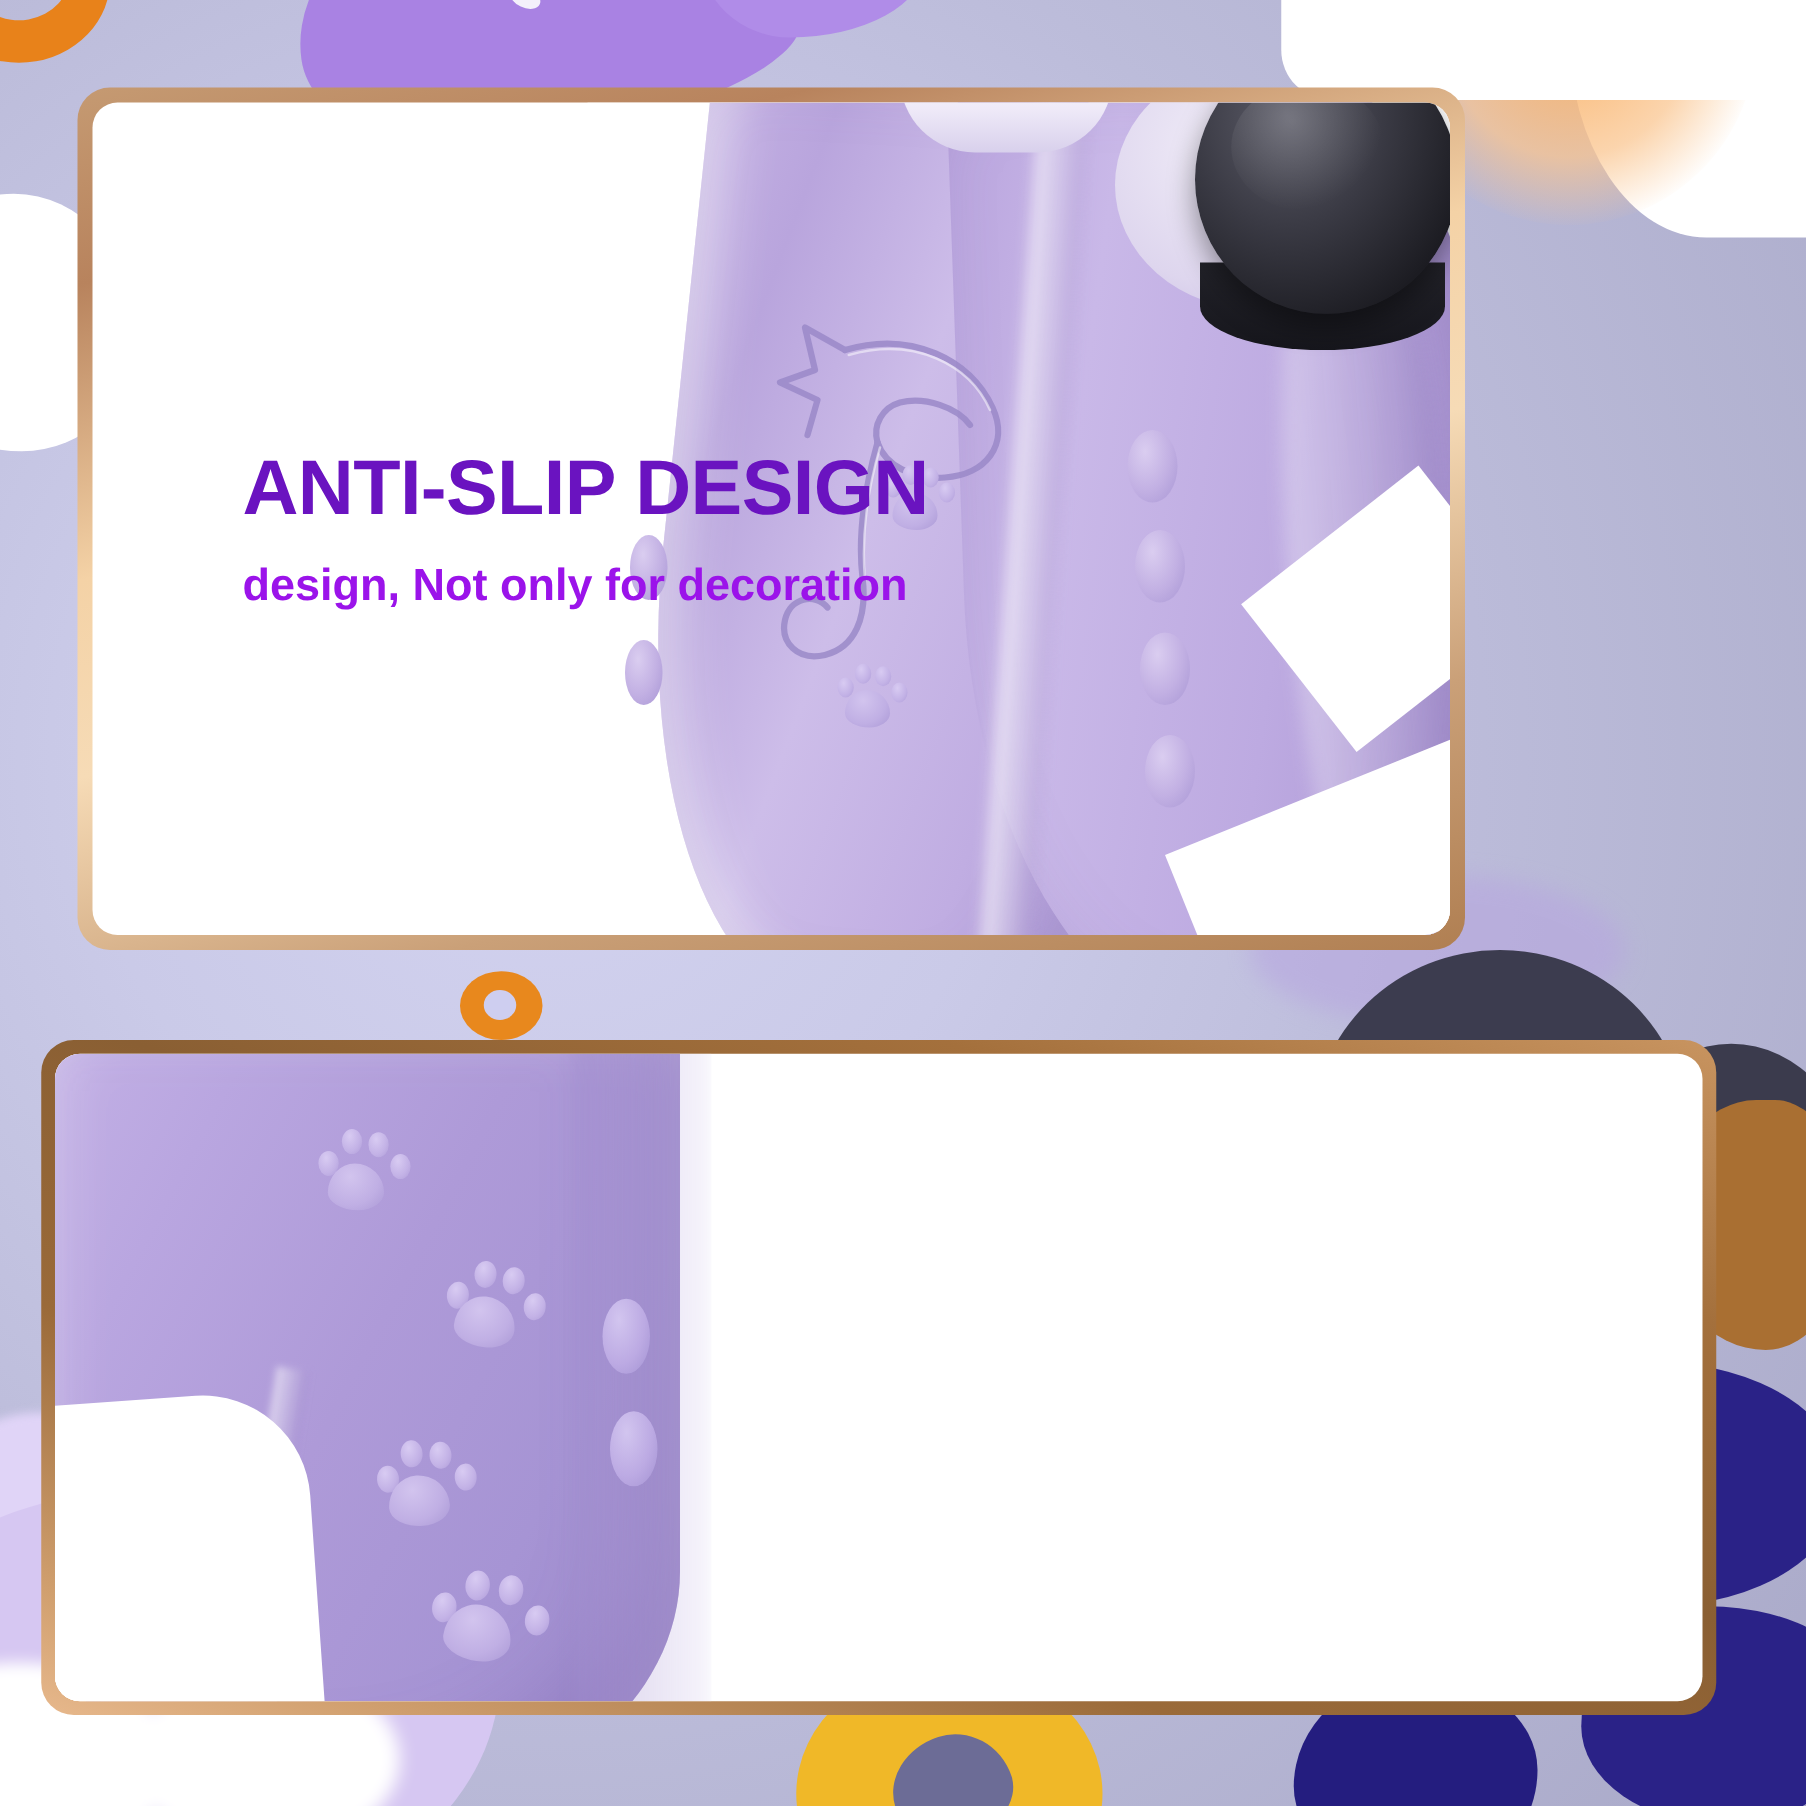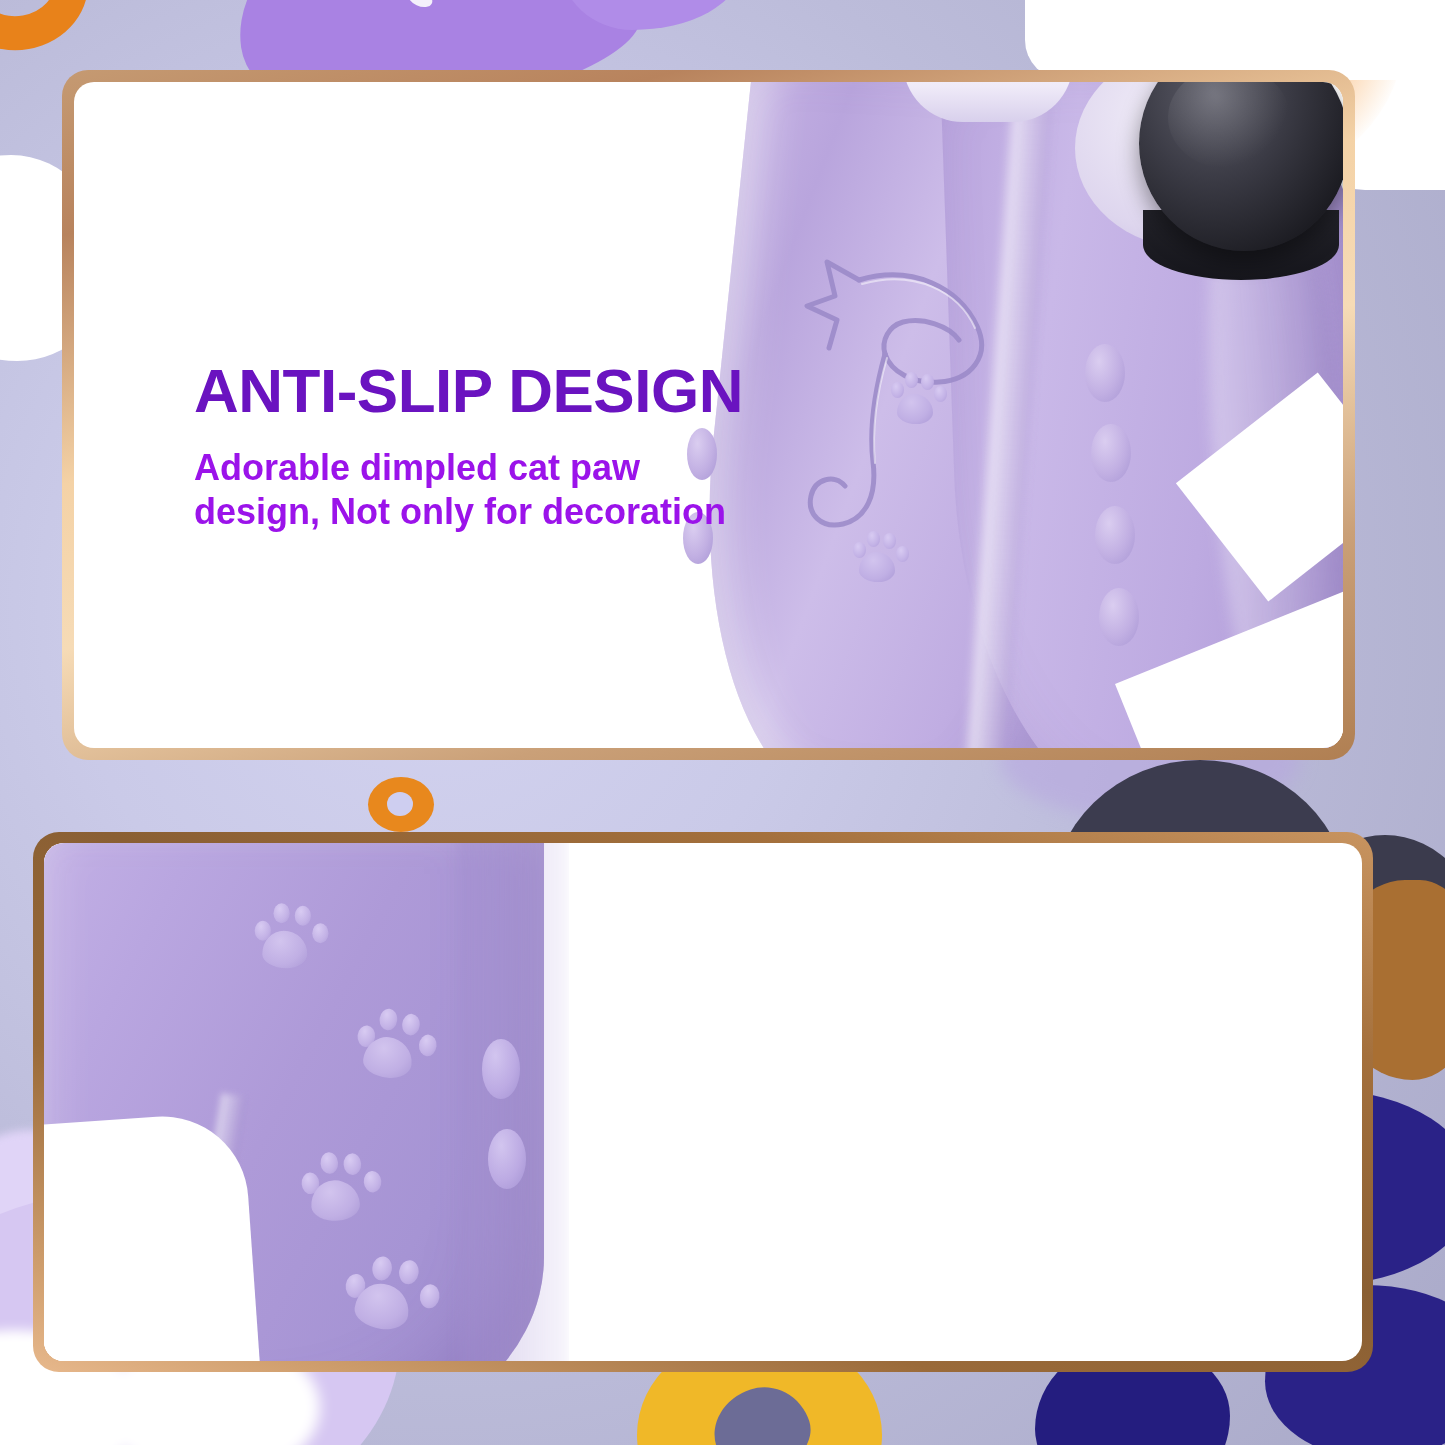--- a/index.html
+++ b/index.html
@@ -167,21 +167,21 @@
   }
   .card-inner {
     position:absolute;
     background:#ffffff;
     border-radius:20px;
     overflow:hidden;
   }
 
   
   #card-top {
-    left:62px; top:70px; width:1293px; height:690px;
+    left:62px; top:70px; width:1110px; height:690px;
     background:linear-gradient(165deg,#c59a72 0%,#b8835d 16%,#f4d2a6 40%,#f6dbb6 56%,#caa078 78%,#b07f52 100%);
     padding:20px;
   }
   #card-top .card-inner { inset:12px; }
 
   #card-bottom {
     left:33px; top:832px; width:1340px; height:540px;
     background:linear-gradient(20deg,#e7b88c 0%,#d09f6e 10%,#9a6a39 32%,#8a5f33 55%,#a4703c 78%,#c89460 100%);
     padding:11px;
   }
@@ -433,21 +433,20 @@
       <div class="pt-bump" style="left:34px; top:346px; width:30px; height:52px;"></div>
       <div class="pt-bump" style="left:30px; top:430px; width:30px; height:52px;"></div>
 
       <div class="pt-wedge2"></div>
       <div class="pt-wedge"></div>
     </div>
 
     <div class="text-block" id="text-top">
       <div class="headline">ANTI-SLIP DESIGN</div>
       <div class="sub">
-        <div>Adorable dimpled cat paw</div>
         <div>design, Not only for decoration</div>
       </div>
     </div>
 
   </div>
 </div>
 
 <div class="card" id="card-bottom">
   <div class="card-inner">
 

